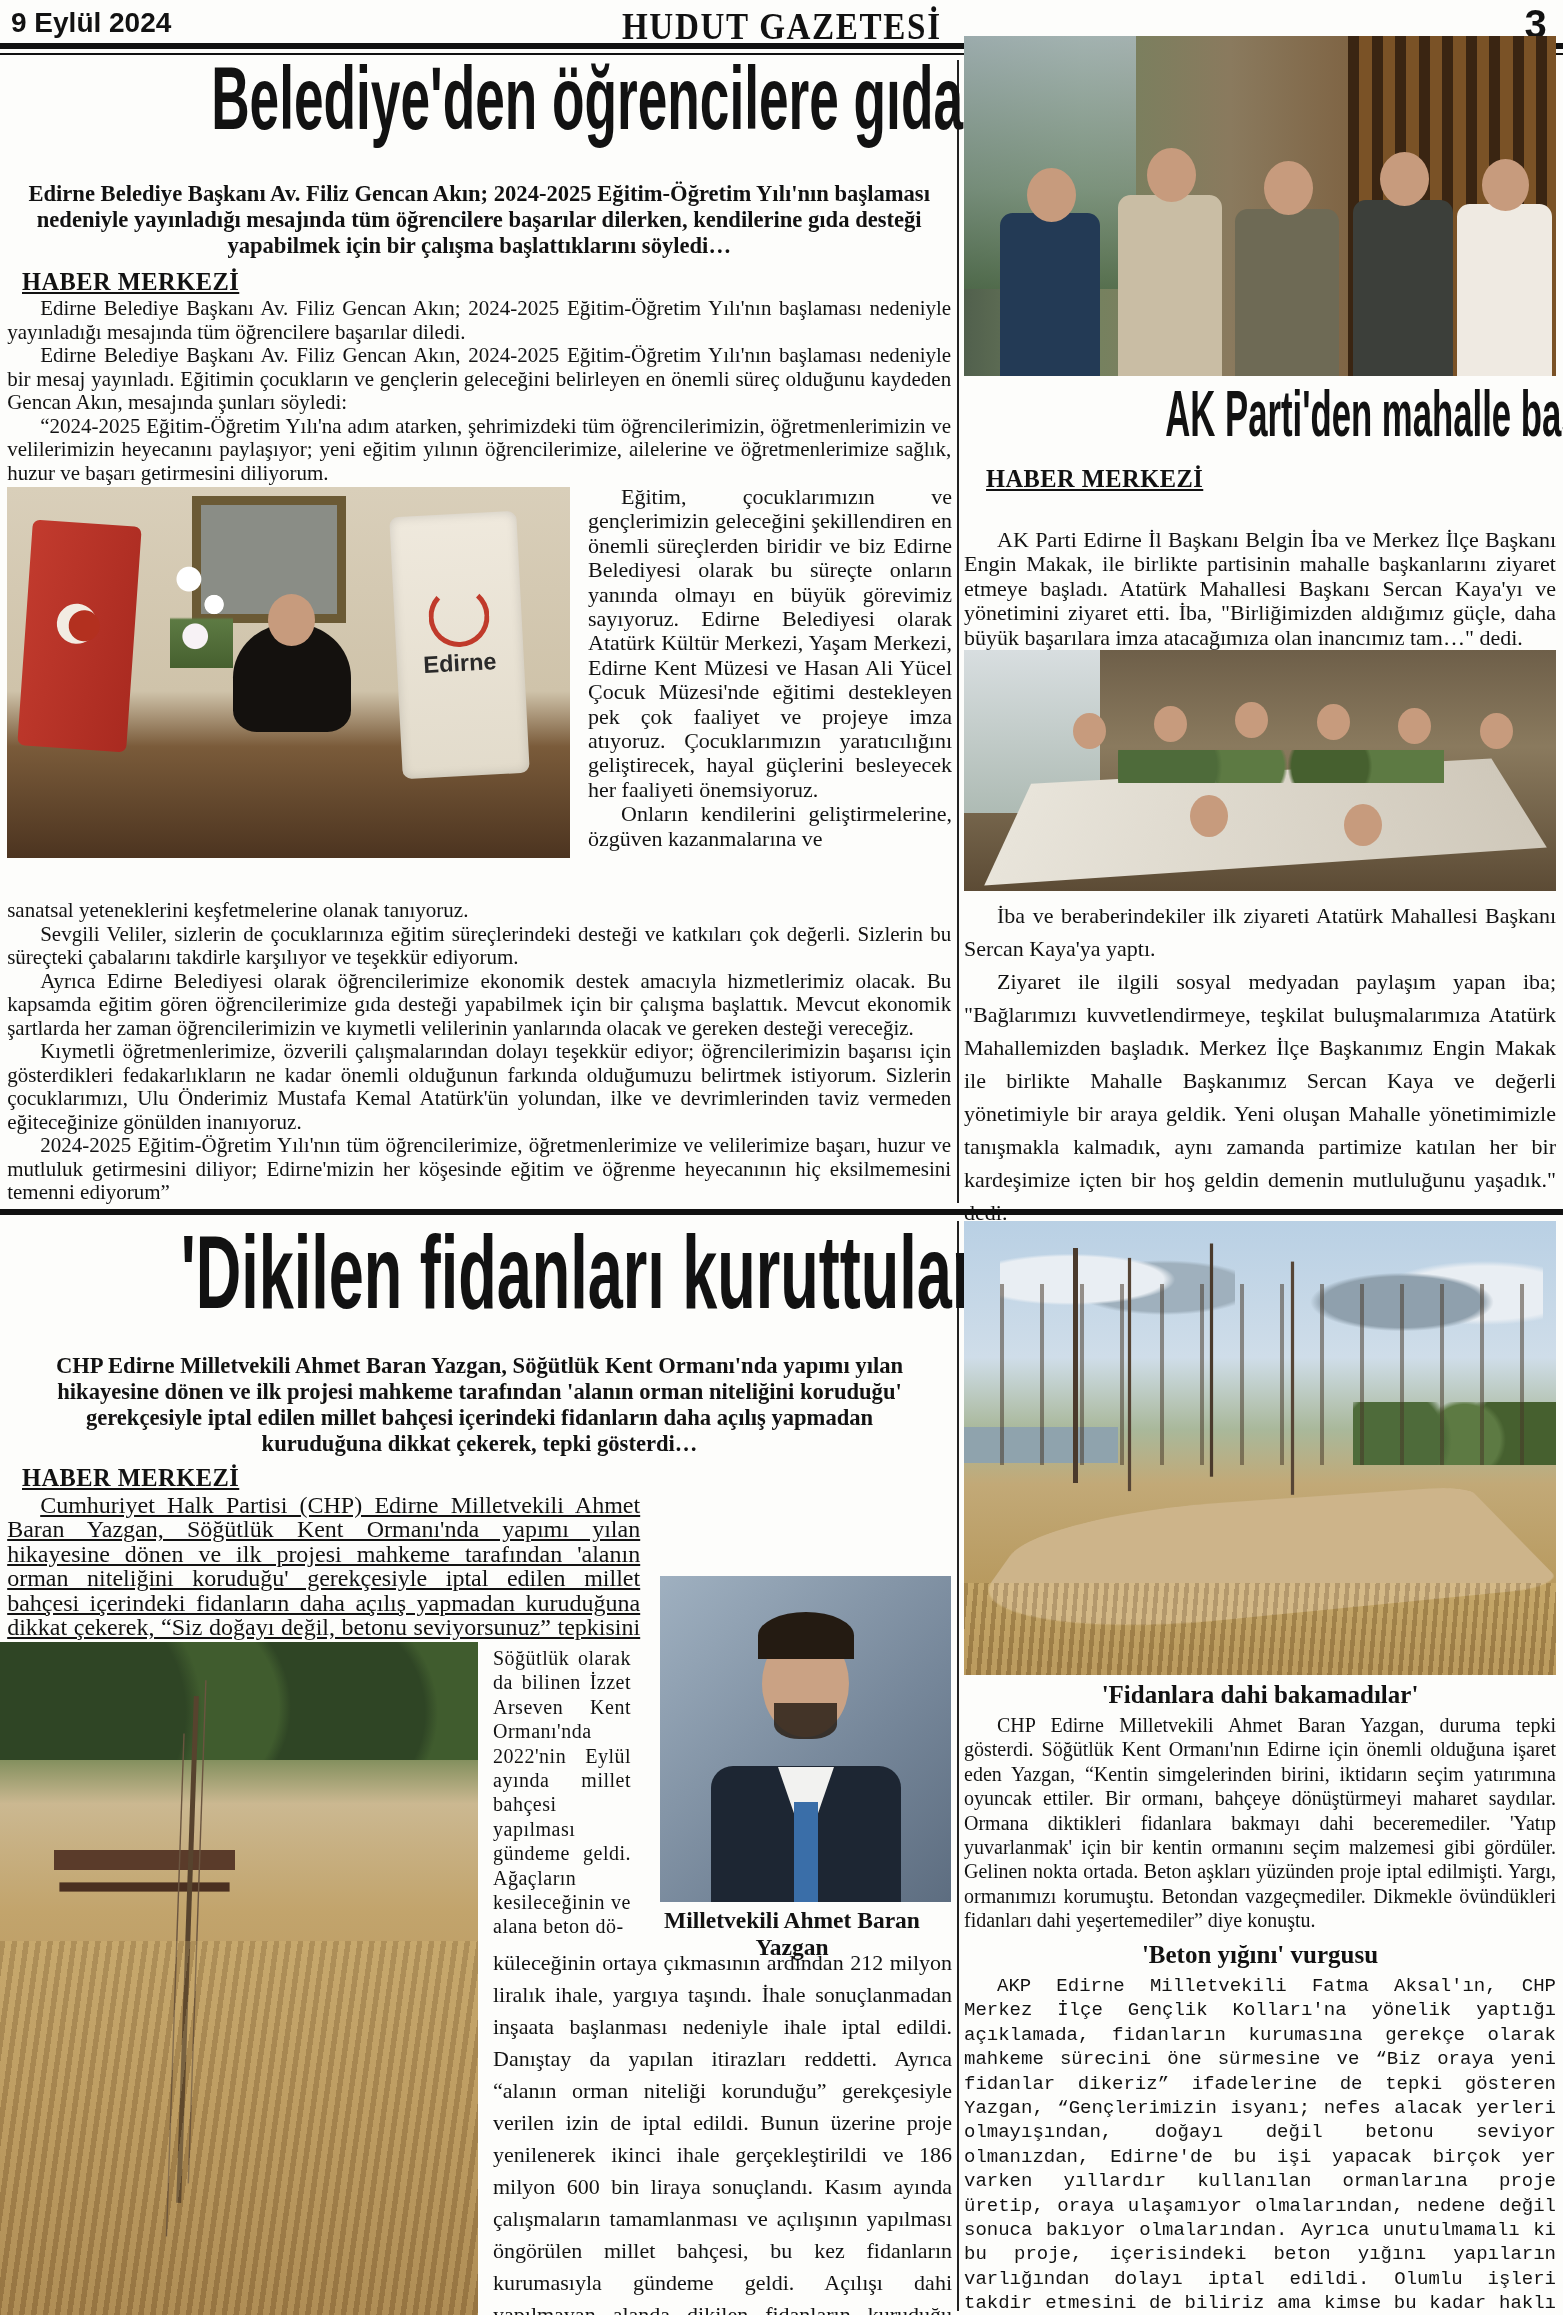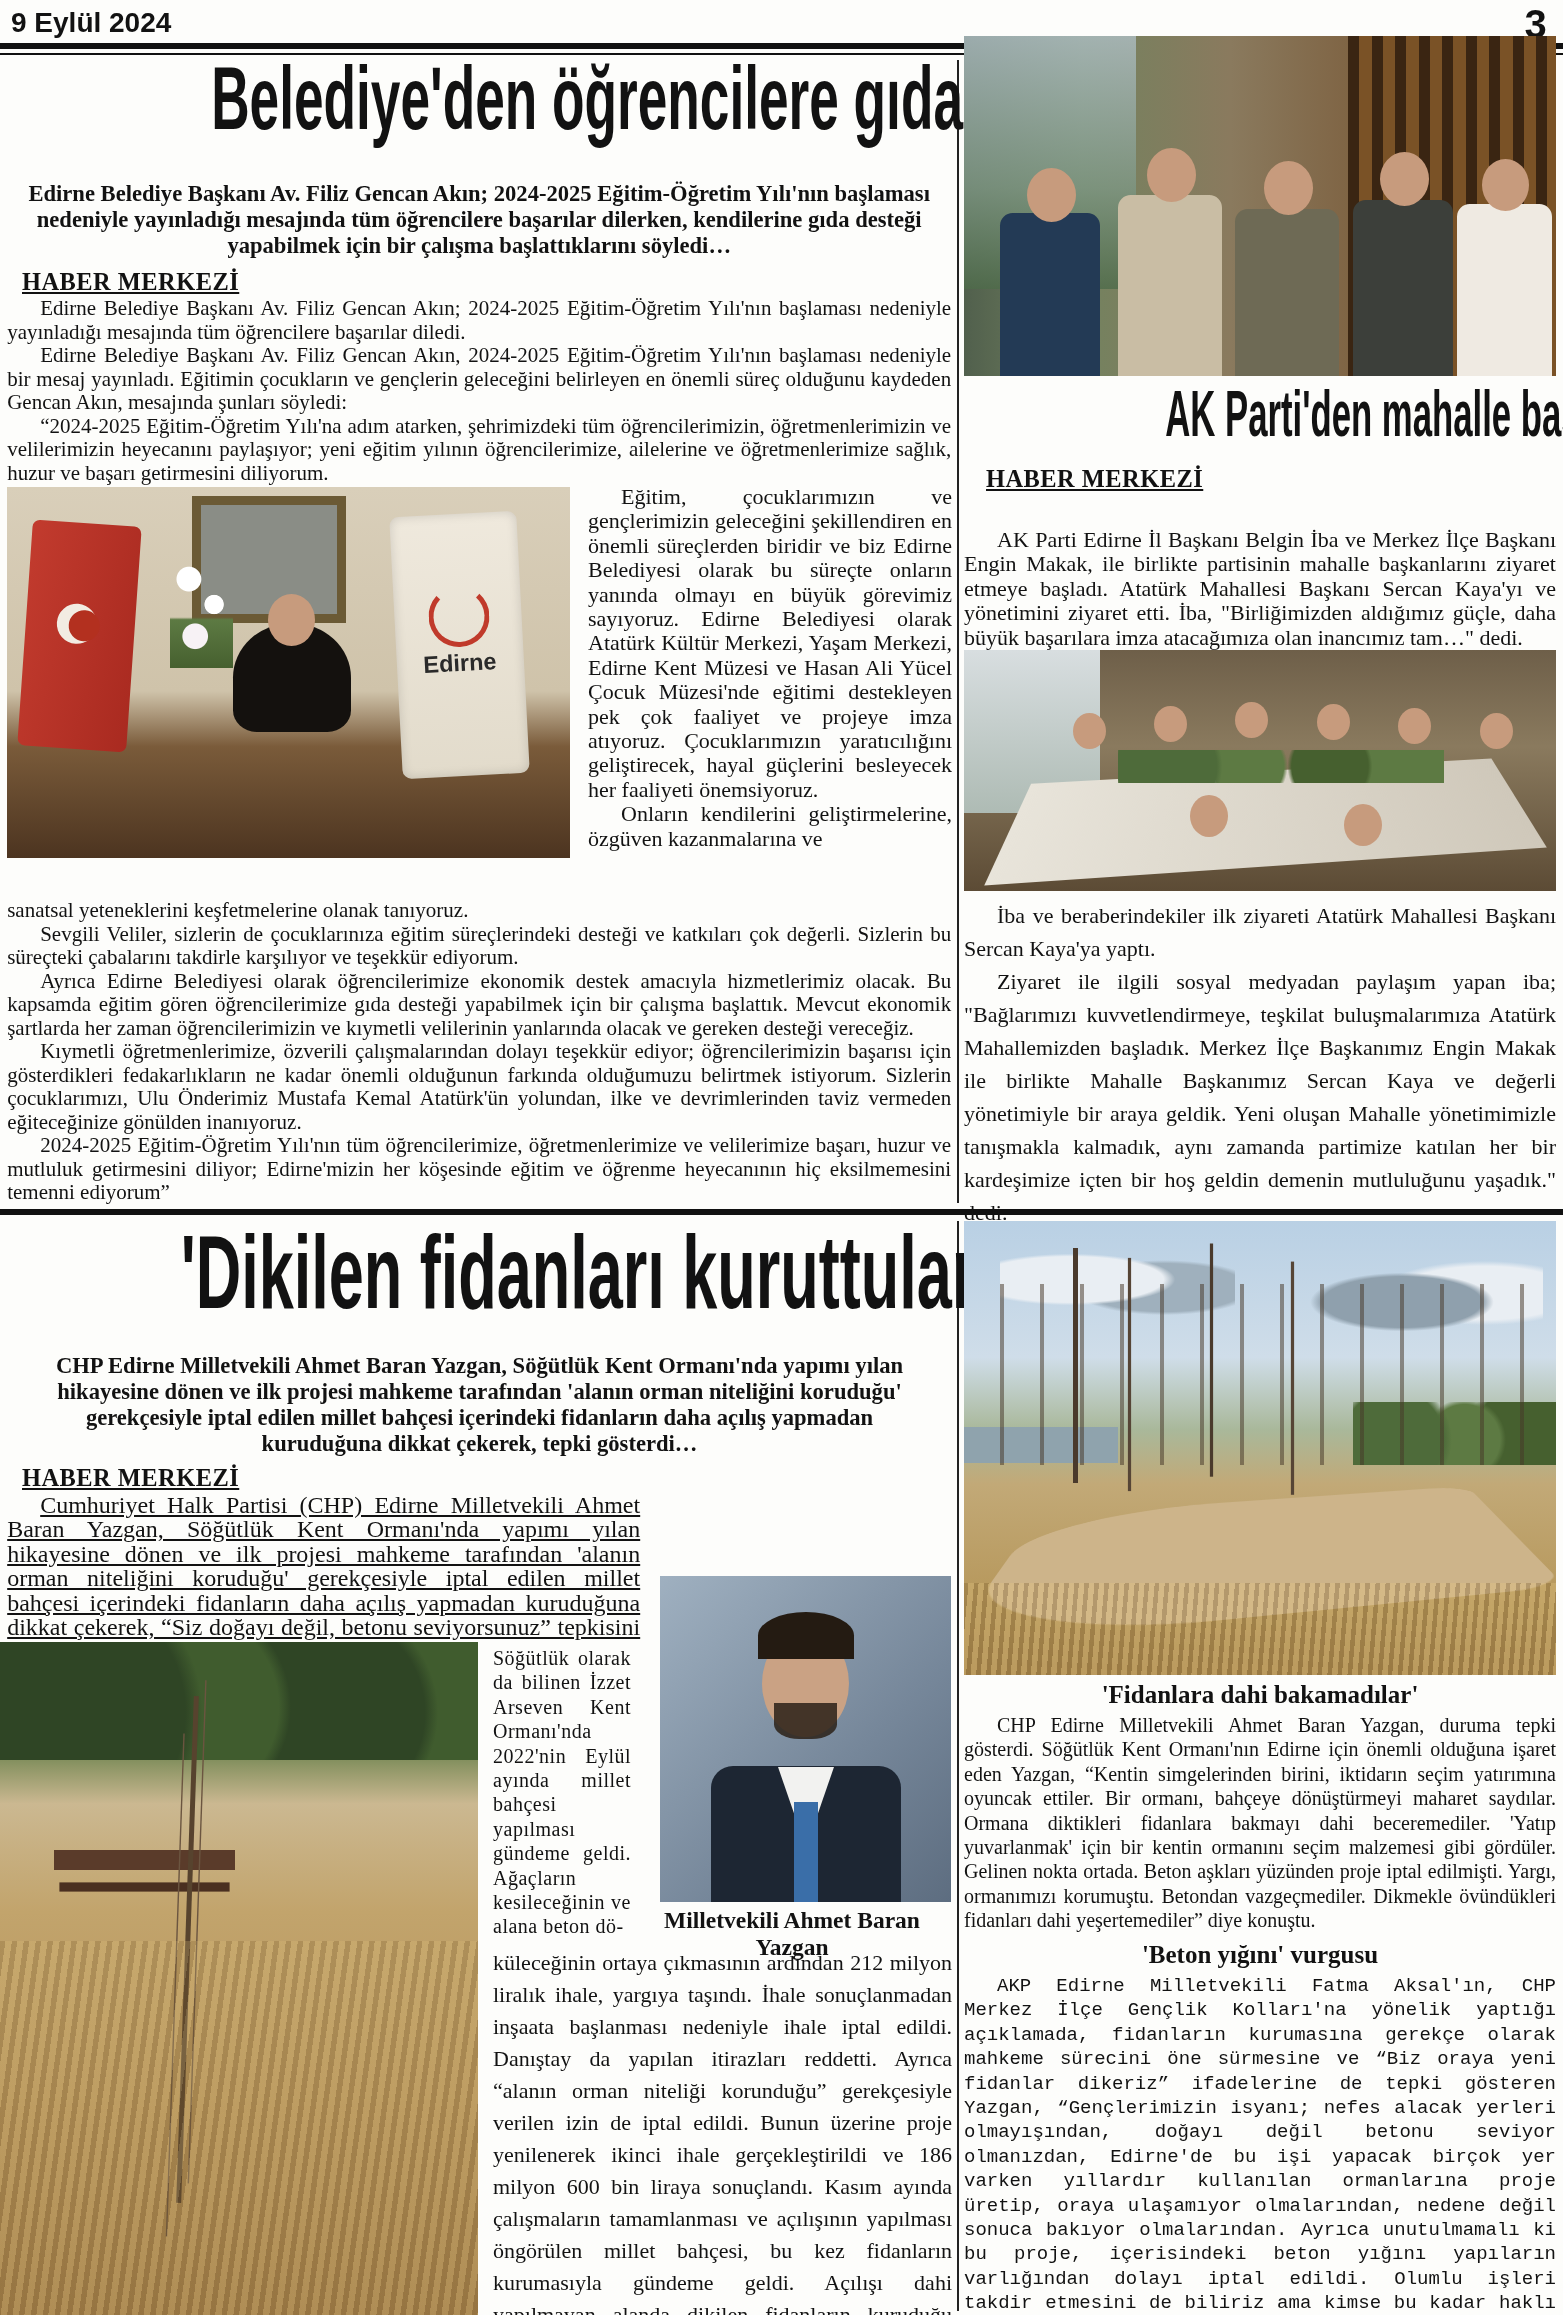--- a/index.html
+++ b/index.html
@@ -27,20 +27,21 @@
   
   .head{position:absolute;border-radius:50%;background:#c79b7d;}
   .torso{position:absolute;border-radius:12.7px 12.7px 0 0;}
 </style>
 </head>
 <body>
 
 <div class="page">
 
   <div class="abs date">9 Eylül 2024</div>
+  <div class="abs masthead"><span class="cond" style="transform:scale(.92,1.08)">HUDUT GAZETESİ</span></div>
   <div class="abs masthead-rule"></div>
   <div class="abs pagenum">3</div>
   <div class="abs rule-thick" style="top:43px"></div>
   <div class="abs rule-thin" style="top:53px"></div>
 
   <div class="abs vrule" style="left:957px;top:60px;height:1143px"></div>
   <div class="abs rule-thick" style="top:1209px"></div>
   <div class="abs vrule" style="left:957px;top:1221px;height:1090px"></div>
 
   <div class="abs hl" style="left:7.2px;top:56px;width:944px;font-size:76px;line-height:1.1;">

